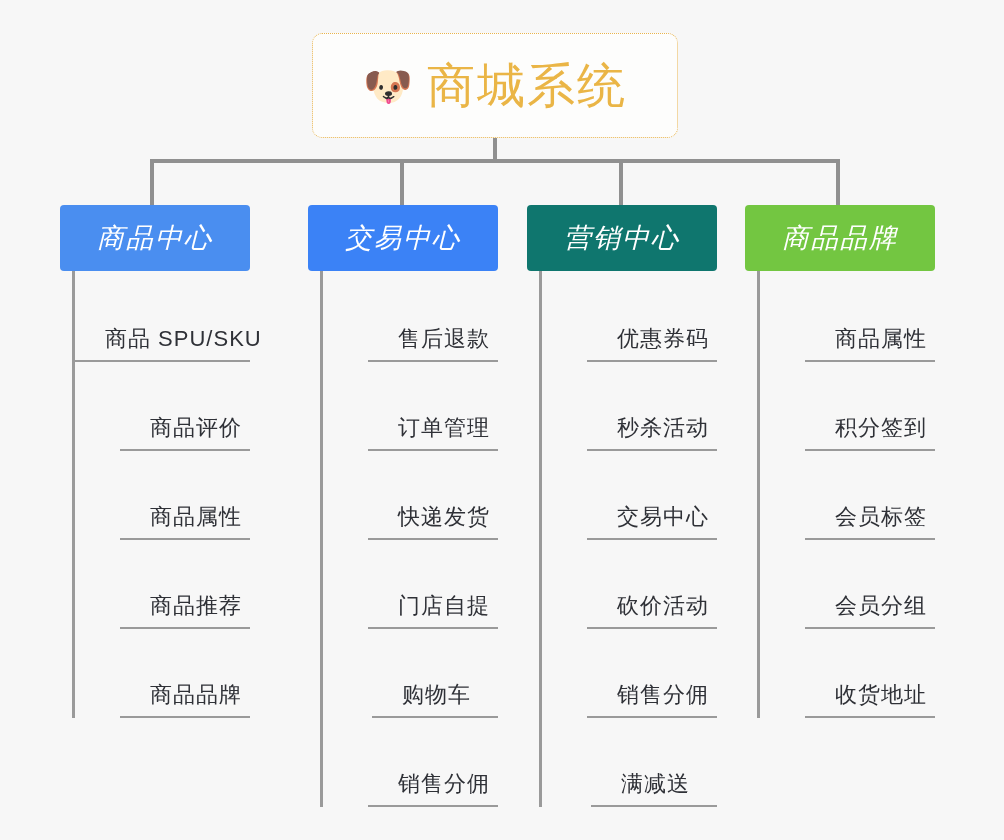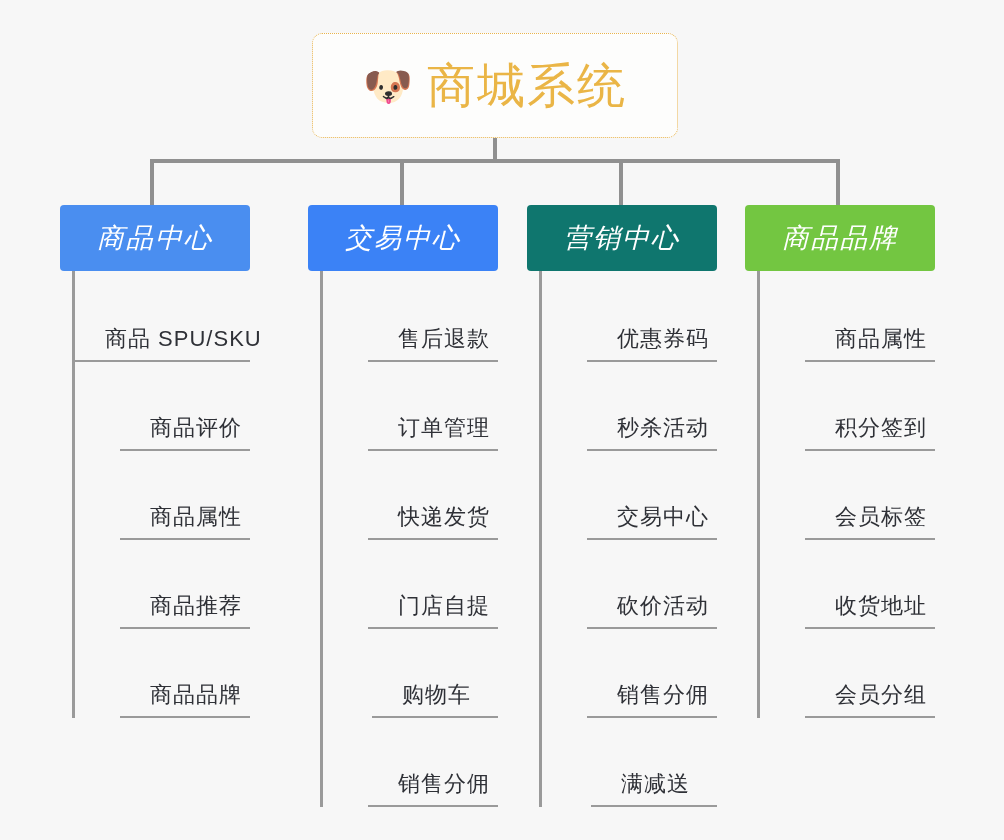--- a/index.html
+++ b/index.html
@@ -210,21 +210,21 @@
       <div class="leaf">
           <span class="leaf-label">商品属性</span>
         </div>
       <div class="leaf">
           <span class="leaf-label">积分签到</span>
         </div>
       <div class="leaf">
           <span class="leaf-label">会员标签</span>
         </div>
       <div class="leaf">
+          <span class="leaf-label">会员分组</span>
+        </div>
+      <div class="leaf">
           <span class="leaf-label">收货地址</span>
         </div>
-      <div class="leaf">
-          <span class="leaf-label">会员分组</span>
-        </div>
     </div>
   </div>
 
 </div>
 
 </body></html>

